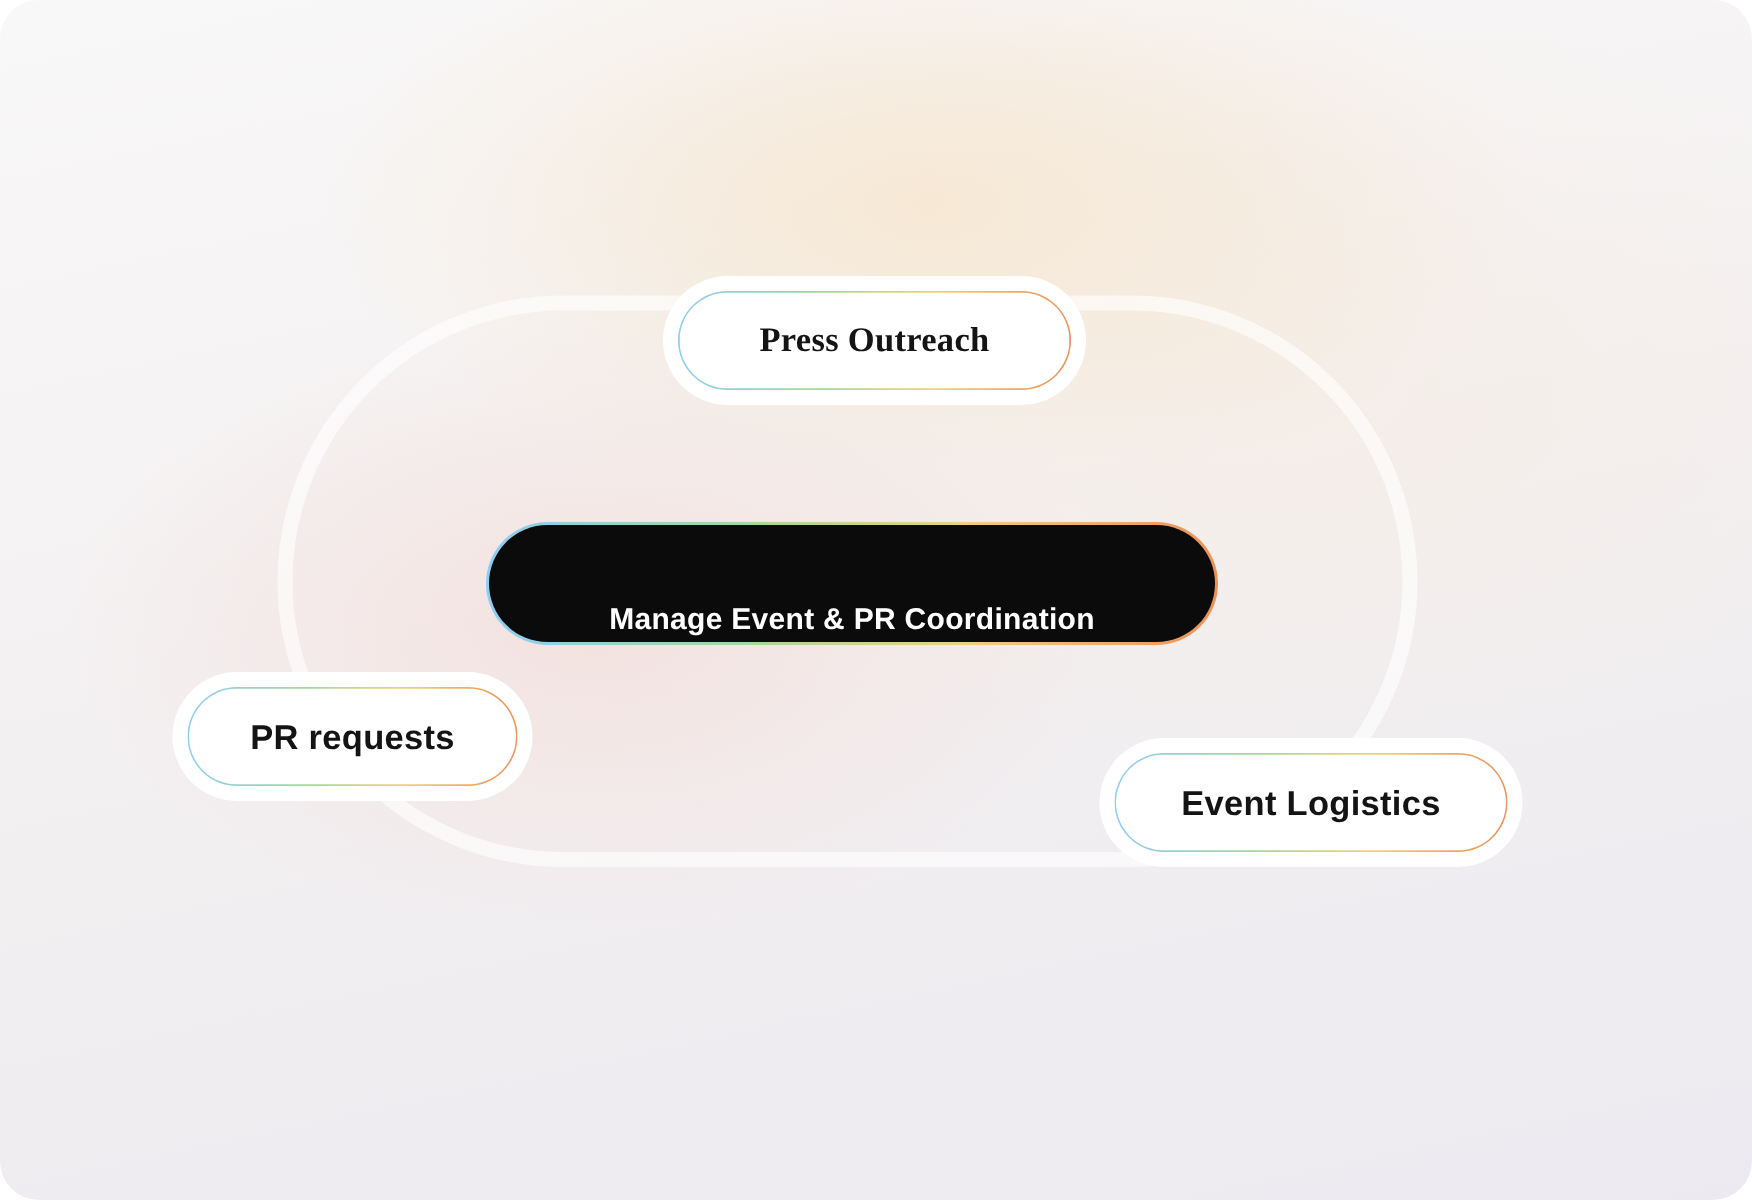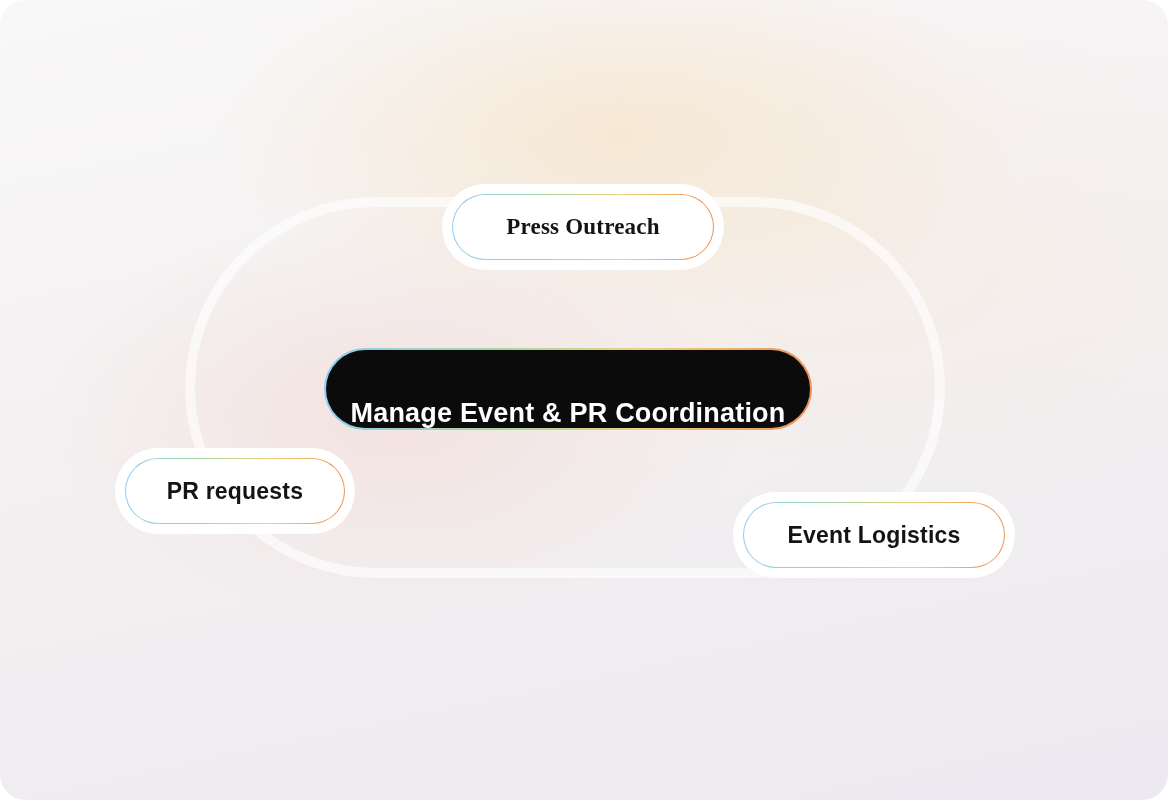--- a/index.html
+++ b/index.html
@@ -85,21 +85,21 @@
       linear-gradient(var(--center-node-bg, #0b0b0c), var(--center-node-bg, #0b0b0c)) padding-box,
       linear-gradient(90deg,
         var(--gradient-blue, #8ecdf3) 0%,
         var(--gradient-green, #a5d6a0) 35%,
         var(--gradient-yellow, #ebd37e) 65%,
         var(--gradient-orange, #ee9058) 100%) border-box;
     z-index: 3;
     cursor: pointer;
   }
   .center-label {
-    font-size: 27px;
+    font-size: 20px;
     font-weight: 700;
     color: var(--center-node-text, #ffffff);
     white-space: nowrap;
     letter-spacing: 0.2px;
     margin-top: 48px;
   }
 </style>
 </head>
 <body>
 

